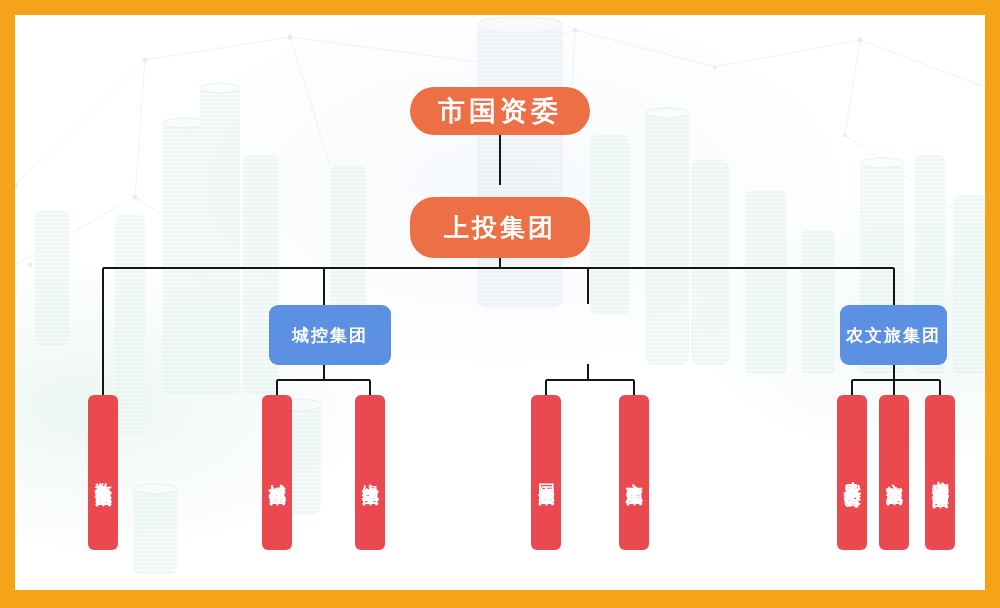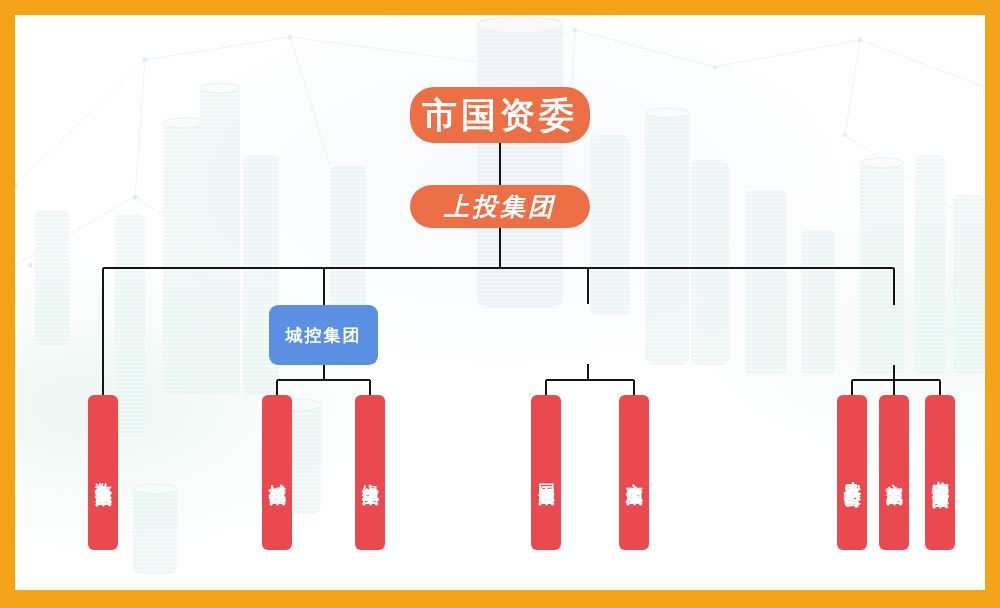--- a/index.html
+++ b/index.html
@@ -8,24 +8,24 @@
   .canvas{position:absolute;left:15px;top:15px;width:970px;height:575px;background:#ffffff;overflow:hidden;
     background-image:
       radial-gradient(ellipse 420px 220px at 8% 68%, rgba(190,225,215,0.28), rgba(255,255,255,0) 70%),
       radial-gradient(ellipse 380px 200px at 96% 55%, rgba(190,225,215,0.22), rgba(255,255,255,0) 70%),
       radial-gradient(ellipse 500px 260px at 50% 30%, rgba(225,235,245,0.30), rgba(255,255,255,0) 75%);
   }
   svg.layer{position:absolute;left:0;top:0;width:970px;height:578px;}
   .node{position:absolute;display:flex;align-items:center;justify-content:center;
         color:#ffffff;box-sizing:border-box;}
   .pill{background:#EC6F45;border-radius:24px;font-weight:700;}
-  .pill.root{left:395px;top:72px;width:180px;height:56px;font-size:35px;letter-spacing:4px;}
-  .pill.l2{left:395px;top:170px;width:180px;height:43px;font-size:25px;letter-spacing:3px;font-style:italic;}
+  .pill.root{left:395px;top:72px;width:180px;height:48px;font-size:27px;letter-spacing:4px;}
+  .pill.l2{left:395px;top:182px;width:180px;height:61px;font-size:25px;letter-spacing:3px;}
   .blue{background:#5C90E2;border-radius:9px;font-size:17px;font-weight:600;letter-spacing:2px;
-        width:109px;height:60px;top:290px;}
+        width:122px;height:60px;top:290px;}
   .blue.g0{left:254px;}
   .blue.g1{left:520px;width:107px;top:289px;}
   .blue.g2{left:825px;width:107px;}
   .leaf{background:#E9494F;border-radius:6px;width:30px;height:155px;top:380px;padding-top:2px;}
   .leaf span{writing-mode:vertical-rl;text-orientation:upright;font-size:17px;font-weight:600;
              letter-spacing:2px;line-height:30px;}
   .leaf.p0{left:73px;} .leaf.p1{left:247px;} .leaf.p2{left:340px;} .leaf.p3{left:516px;}
   .leaf.p4{left:604px;} .leaf.p5{left:822px;} .leaf.p6{left:864px;} .leaf.p7{left:910px;}
 </style>
 </head>
@@ -136,20 +136,21 @@
         <path d="M837 365 H925"></path>
         <path d="M837 365 V380"></path>
         <path d="M925 365 V380"></path>
       </g>
     </svg>
 
     <div class="node pill root">市国资委</div>
     <div class="node pill l2">上投集团</div>
 
     <div class="node blue g0">城控集团</div>
+    <div class="node blue g2">农文旅集团</div>
 
     <div class="node leaf p0">
         <span>数金投集团</span>
       </div>
     <div class="node leaf p1">
         <span>城投集团</span>
       </div>
     <div class="node leaf p2">
         <span>上绿集团</span>
       </div>

